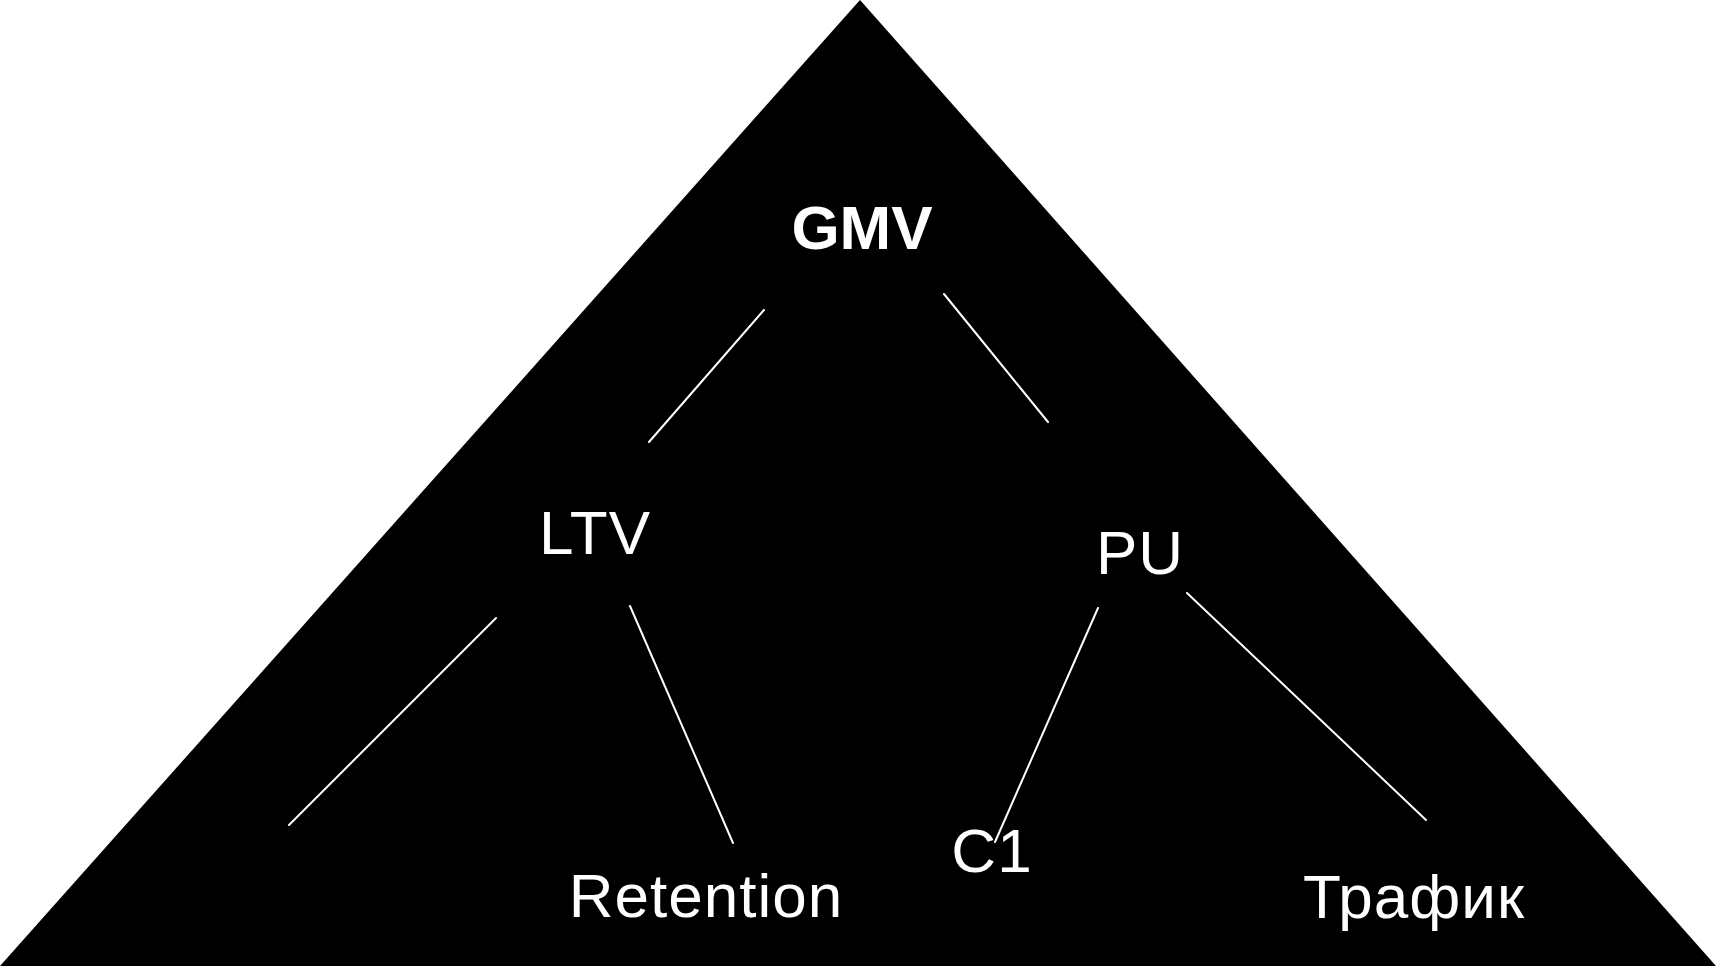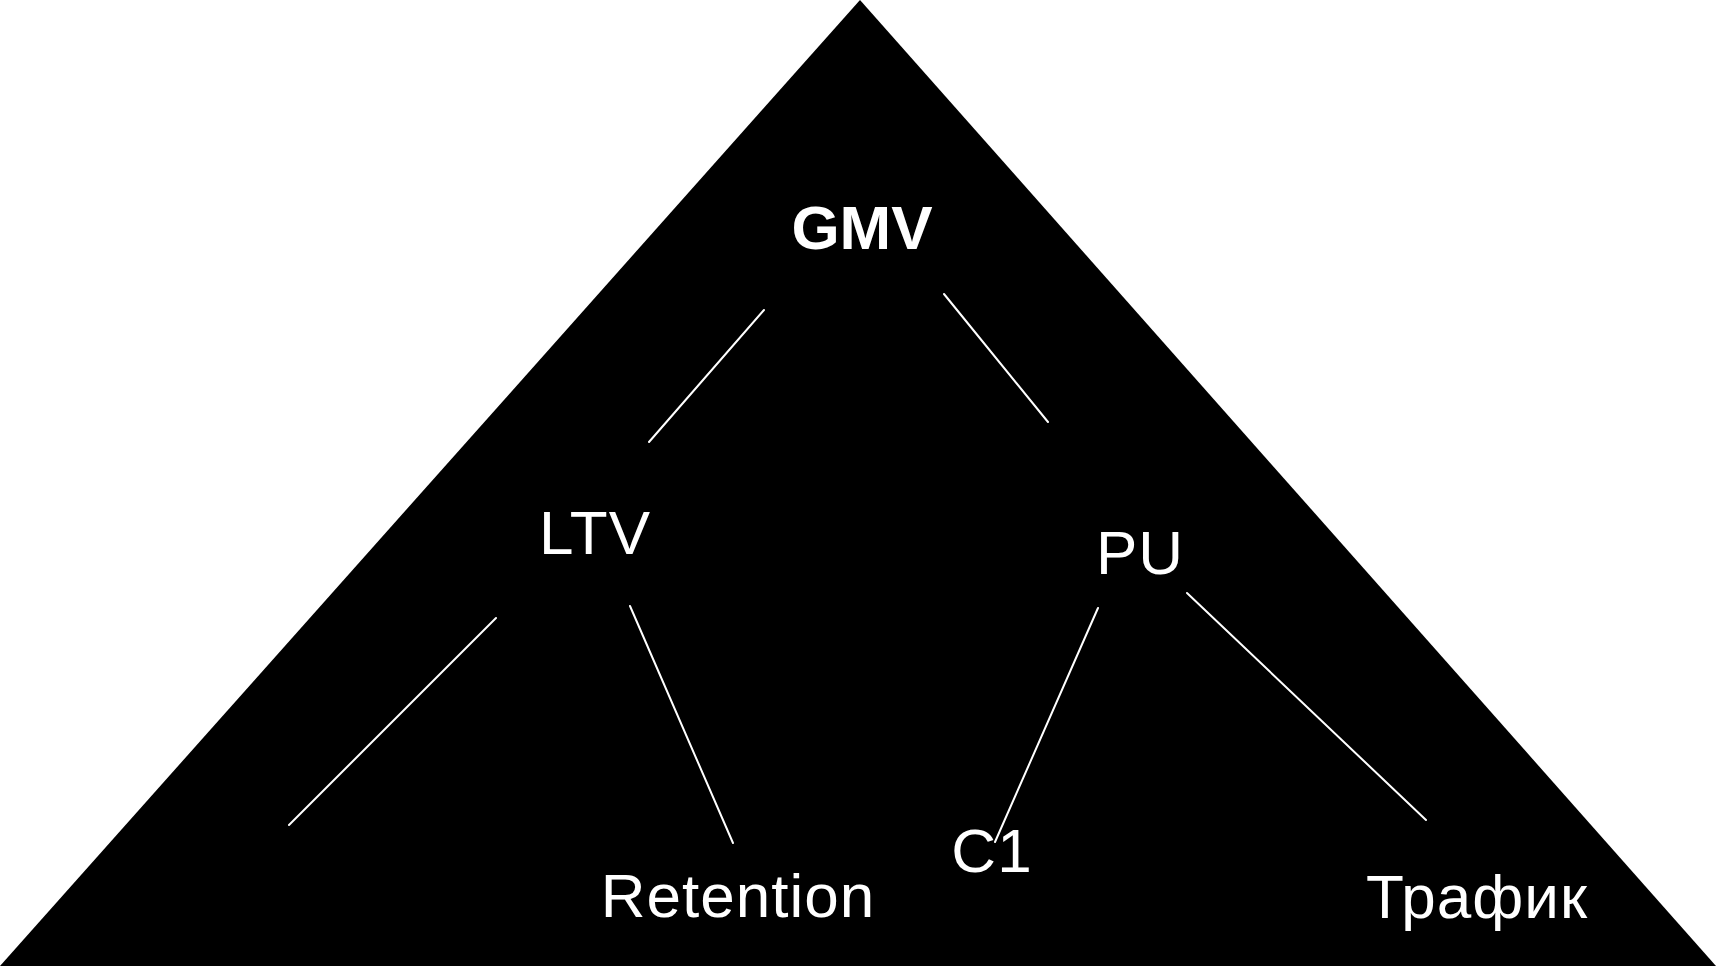--- a/index.html
+++ b/index.html
@@ -44,23 +44,23 @@
   }
   .node.root {
     font-weight: 700;
     letter-spacing: 0px;
   }
   
   .pos-gmv       { left: 862px;  top: 227px; }
   .pos-ltv       { left: 595px;  top: 532px; }
   .pos-pu        { left: 1132px; top: 552px; margin-left: 8px; }
   .pos-aov       { left: 221px;  top: 894px; }
-  .pos-retention { left: 706px;  top: 895px; margin-left: 32px; }
+  .pos-retention { left: 706px;  top: 895px; }
   .pos-c1        { left: 992px;  top: 850px; }
-  .pos-traffic   { left: 1477px; top: 896px; }
+  .pos-traffic   { left: 1414px; top: 896px; }
 </style>
 </head>
 <body>
 
 <div class="canvas">
 
   <svg class="diagram-svg" viewBox="0 0 1716 966" aria-hidden="true">
     <polygon class="pyramid-shape" points="860,0 1716,966 0,966"></polygon>
     <line class="connector" x1="764" y1="310" x2="649" y2="442"></line>
     <line class="connector" x1="944" y1="294" x2="1048" y2="422"></line>

